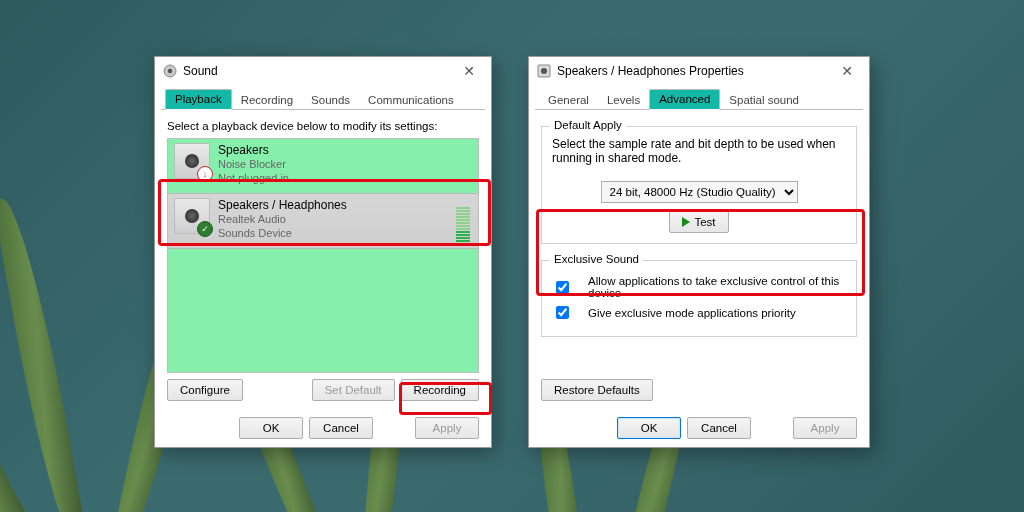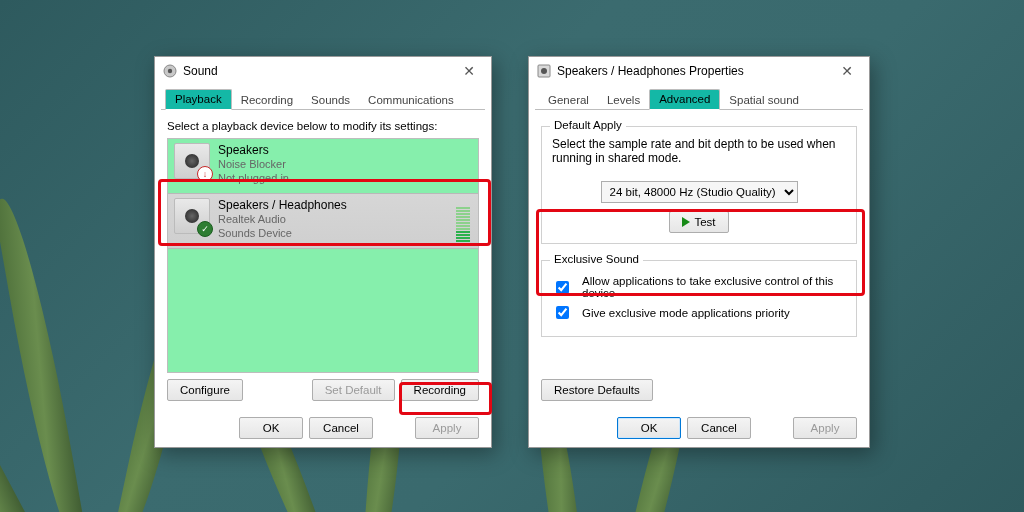--- a/index.html
+++ b/index.html
@@ -180,21 +180,21 @@
   select.win {
     font: inherit; font-size:11.5px;
     height:22px; flex:1 1 auto;
     border:1px solid #adadad; background:#f6f6f6;
     padding: 0 4px;
   }
   .test-btn { display:flex; align-items:center; gap:4px; }
   .play-tri {
     width:0;height:0;border-top:5px solid transparent;border-bottom:5px solid transparent;border-left:8px solid #178a17;
   }
-  .chk { display:flex; align-items:center; gap:10px; margin:4px 0; font-size:11.5px;}
+  .chk { display:flex; align-items:center; gap:16px; margin:4px 0; font-size:11.5px;}
   .chk input { width:13px; height:13px; }
 
   
   .c1 { top: 179px; left: 158px; width: 327px; height: 61px; }
   .c2 { top: 382px; left: 399px; width: 87px;  height: 27px; }
   .c3 { top: 209px; left: 536px; width: 323px; height: 81px; }
 
   
   svg { display:block; }
 </style>

